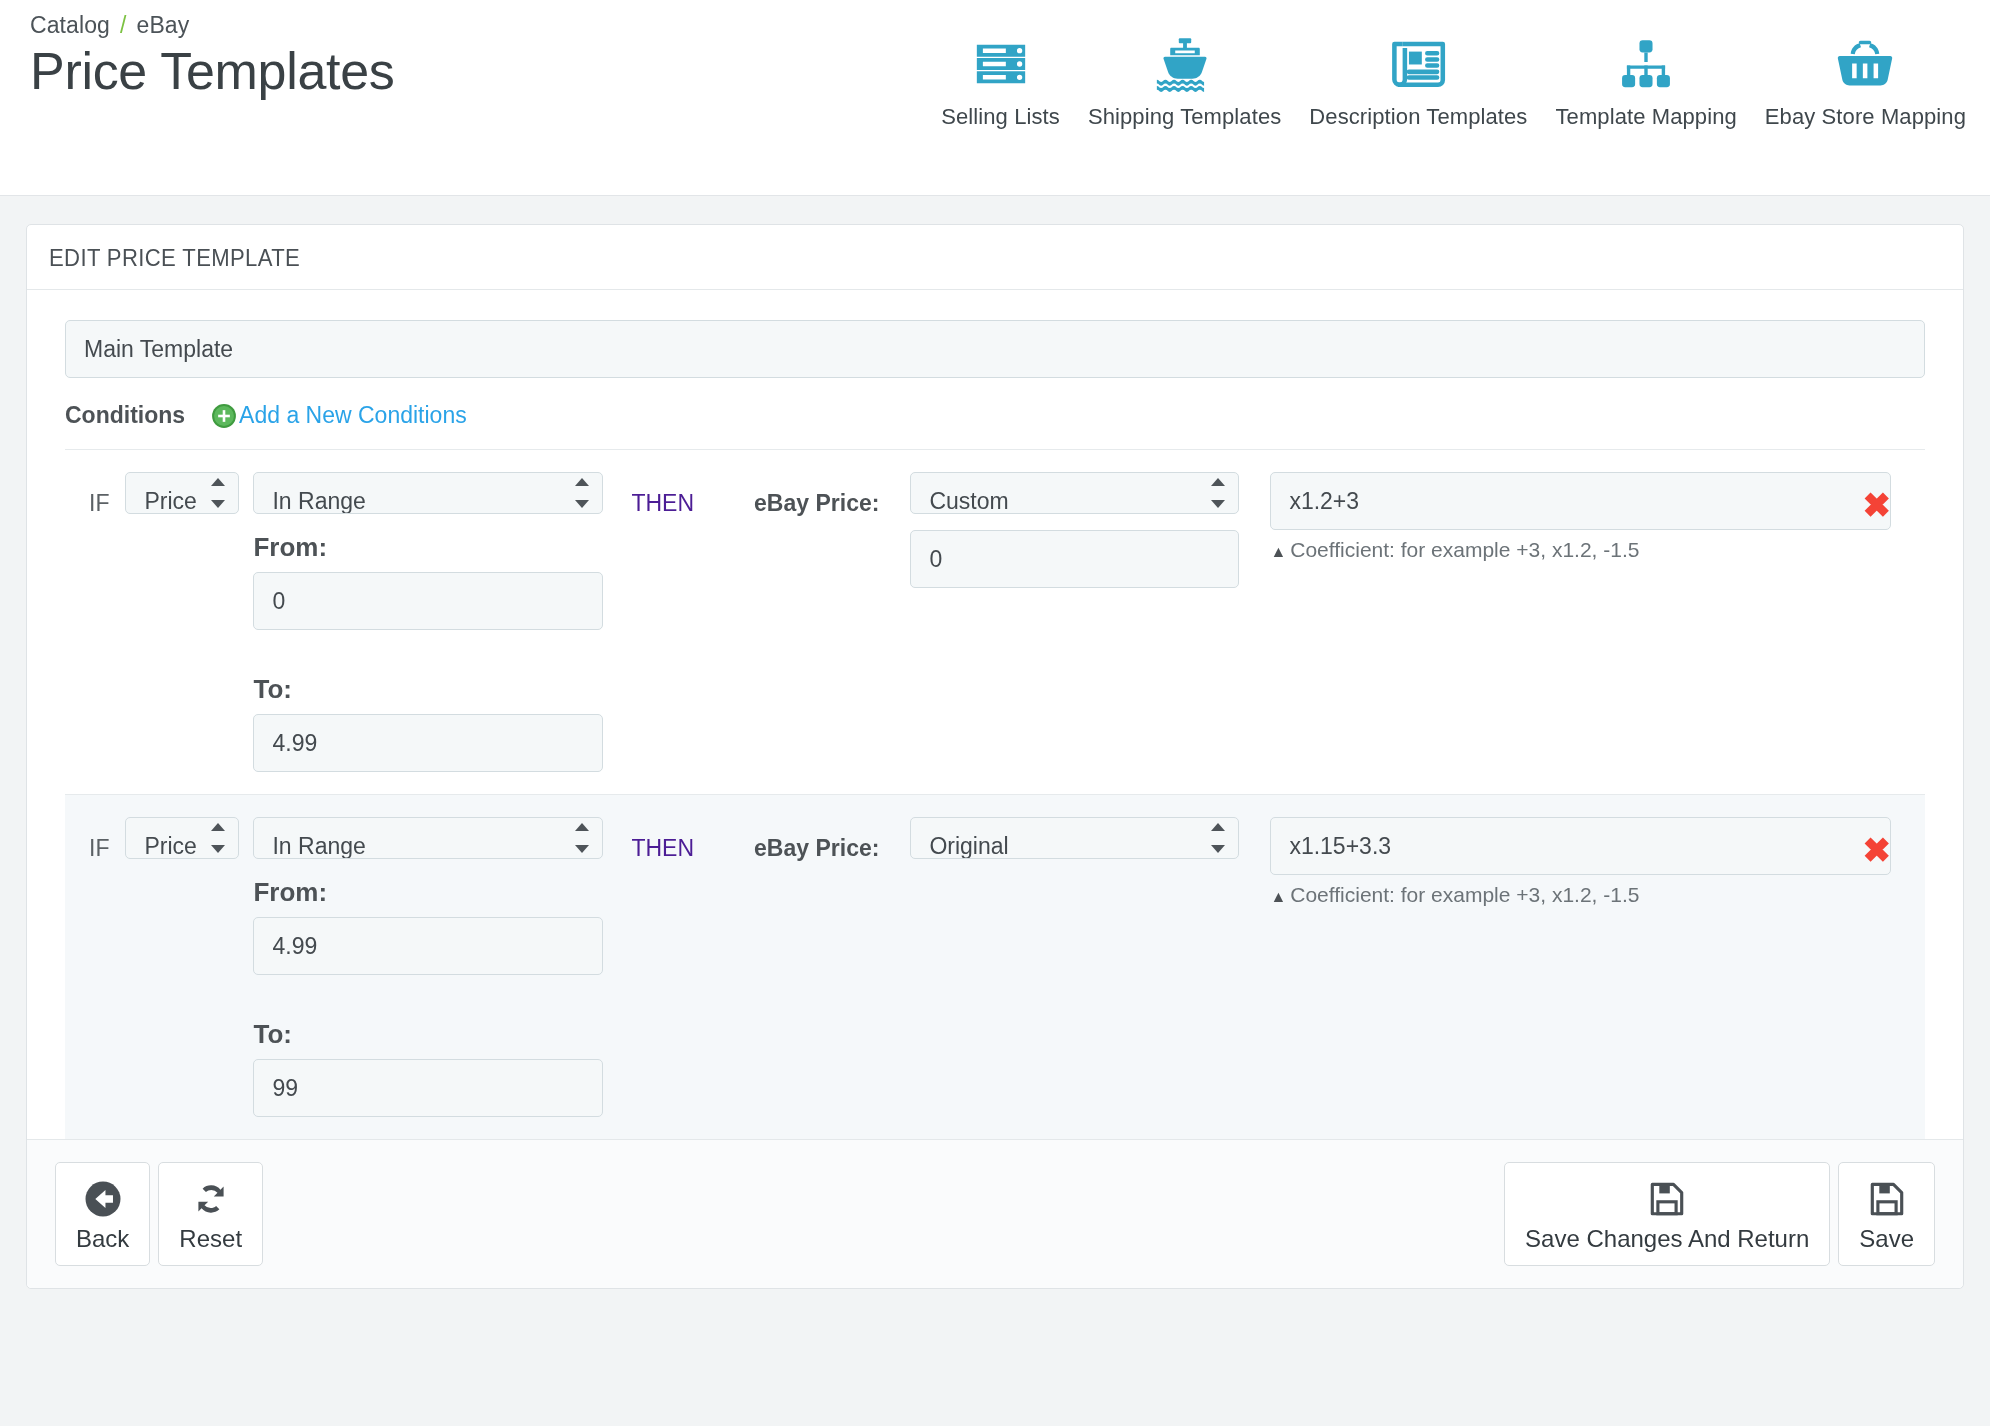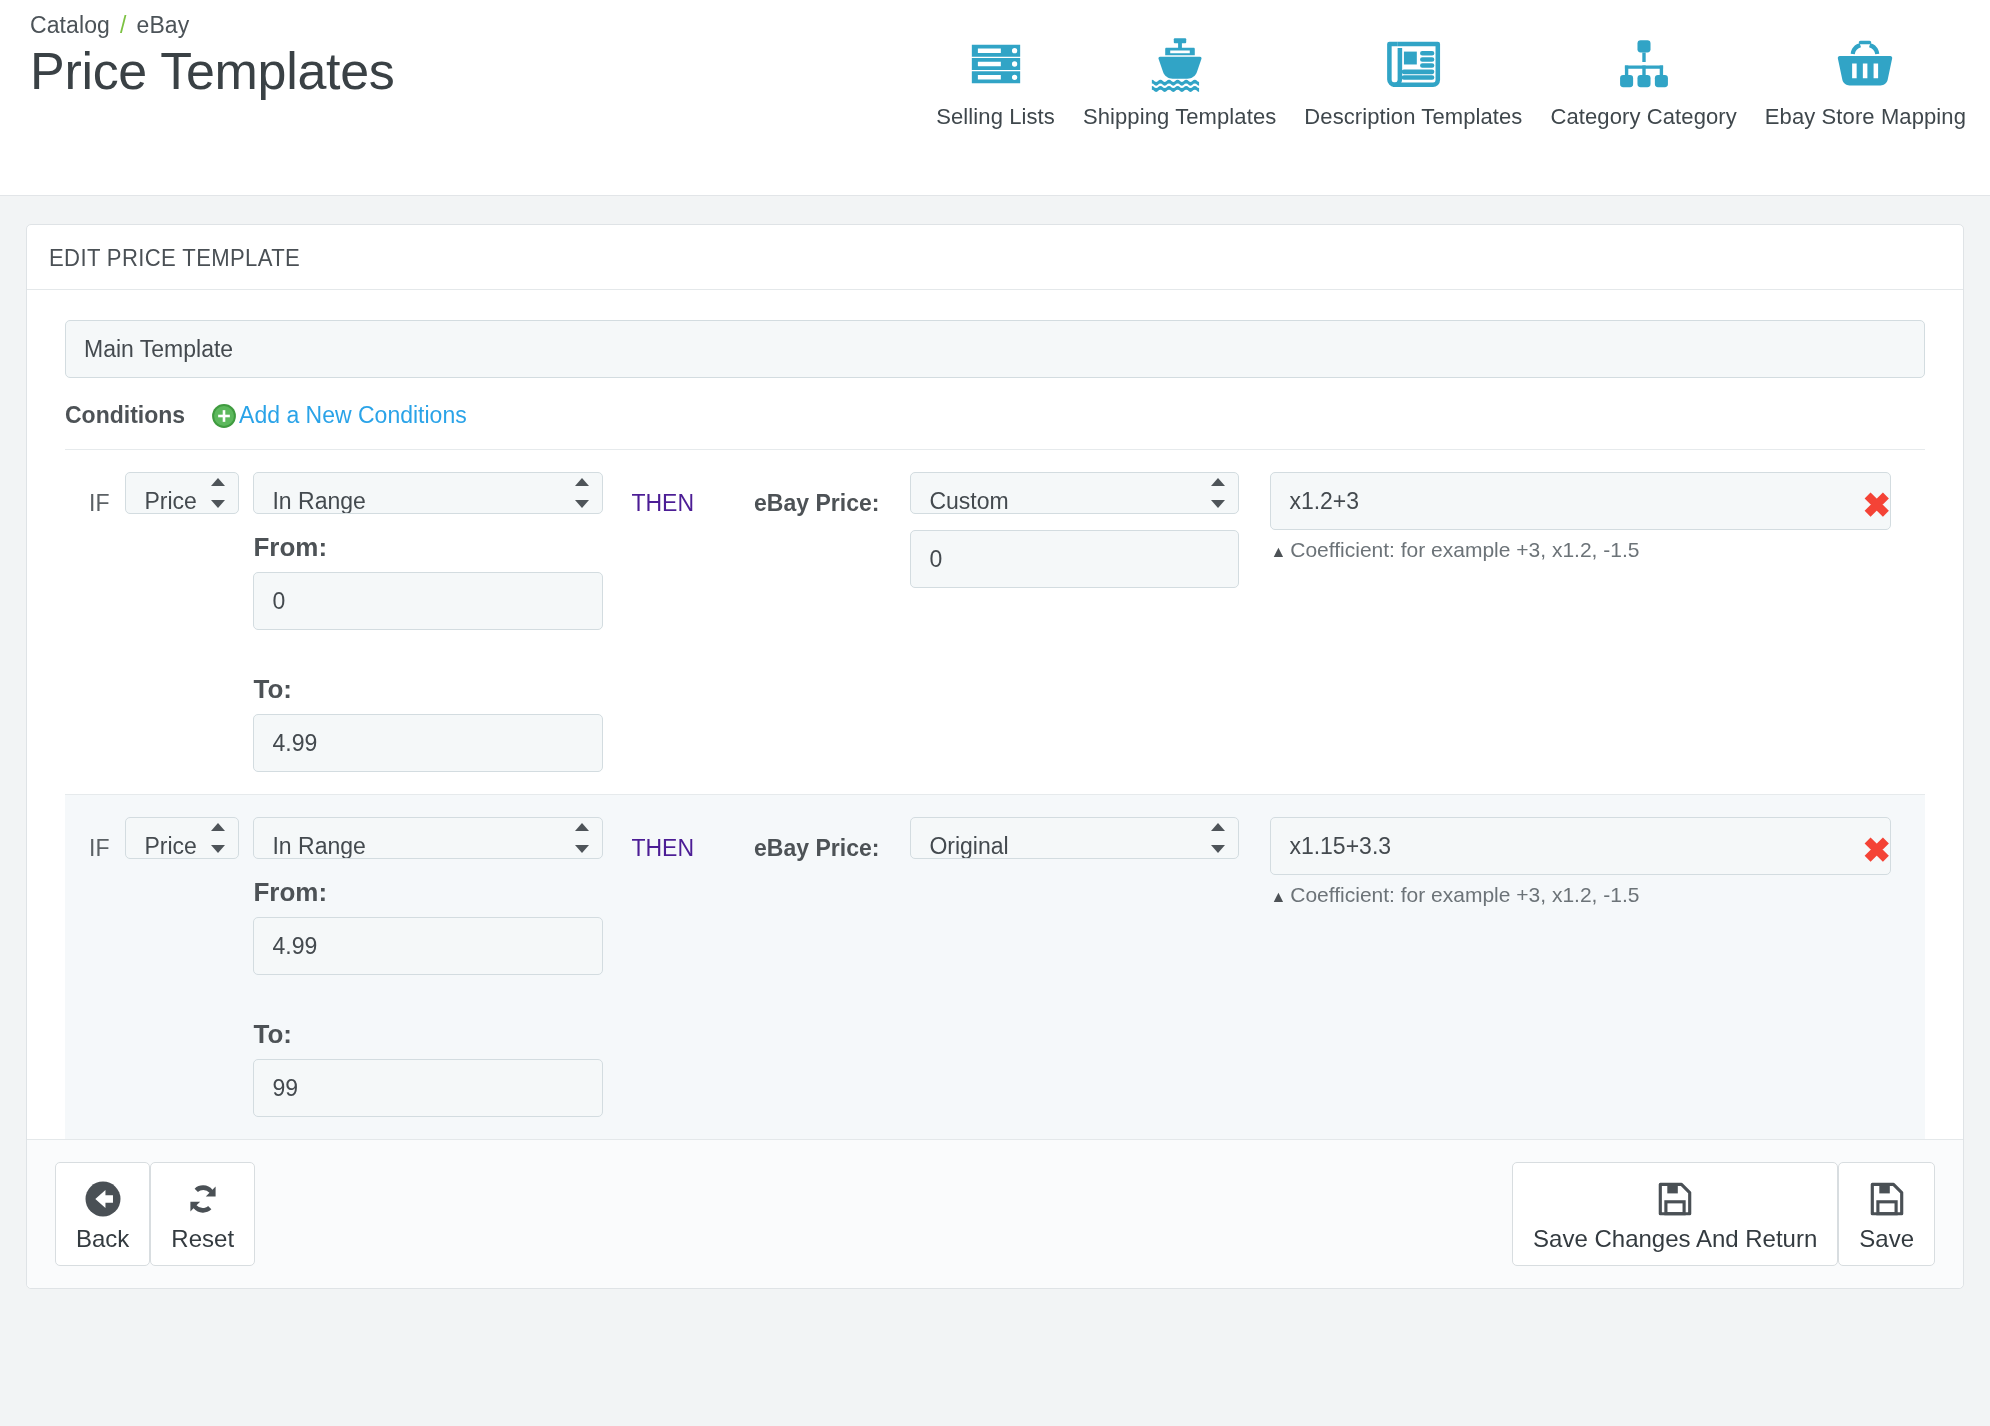--- a/index.html
+++ b/index.html
@@ -228,21 +228,21 @@
   
   .panel-footer {
     border-top: 1px solid #e4e8ea;
     background: #fafbfc;
     padding: 22px 28px;
     display: flex;
     align-items: center;
     justify-content: space-between;
     border-radius: 0 0 5px 5px;
   }
-  .btn-group { display: flex; gap: 0; }
+  .btn-group { display: flex; gap: 8px; }
   .icon-btn {
     background: #ffffff;
     border: 1px solid #d8dde0;
     border-radius: 5px;
     min-width: 92px;
     padding: 14px 20px 12px 20px;
     display: flex;
     flex-direction: column;
     align-items: center;
     justify-content: center;
@@ -309,21 +309,21 @@
       <span class="nav-icon">
         <svg width="58" height="58" viewBox="0 0 24 24" fill="currentColor" aria-hidden="true">
           <rect x="9.3" y="2.2" width="5.4" height="5" rx="1.3"></rect>
           <rect x="2.1" y="16.6" width="5.4" height="5" rx="1.3"></rect>
           <rect x="9.3" y="16.6" width="5.4" height="5" rx="1.3"></rect>
           <rect x="16.5" y="16.6" width="5.4" height="5" rx="1.3"></rect>
           <path d="M11.3 7.2h1.4v4h-1.4zM4.1 12.6h15.8V14H4.1z"></path>
           <path d="M4.1 12.6h1.4v4.2H4.1zM11.3 12.6h1.4v4.2h-1.4zM18.5 12.6h1.4v4.2h-1.4z"></path>
         </svg>
       </span>
-      <span class="nav-label">Category Category</span>
+      <span class="nav-label">Template Mapping</span>
     </a>
 
     <a class="nav-item">
       <span class="nav-icon">
         <svg width="62" height="58" viewBox="0 0 26 24" fill="currentColor" aria-hidden="true">
           <path d="M11.1 2.3h3.8c.4 0 .7.3.7.7s-.3.7-.7.7h-3.8c-.4 0-.7-.3-.7-.7s.3-.7.7-.7z"></path>
           <path d="M10.8 3.3c-2.1.4-3.6 2.2-3.8 4.4l1.7.2c.2-1.5 1.2-2.6 2.6-2.9l-.5-1.7zM15.2 3.3l-.5 1.7c1.4.3 2.4 1.4 2.6 2.9l1.7-.2c-.2-2.2-1.7-4-3.8-4.4z"></path>
           <path d="M2.4 8.6h21.2c.5 0 .9.5.8 1l-1.9 9c-.3 1.4-1.5 2.4-3 2.4H6.5c-1.4 0-2.7-1-3-2.4l-1.9-9c-.1-.5.3-1 .8-1zm5.2 3.2v6.2h1.9v-6.2H7.6zm4.5 0v6.2H14v-6.2h-1.9zm4.5 0v6.2h1.9v-6.2h-1.9z"></path>
         </svg>
       </span>

